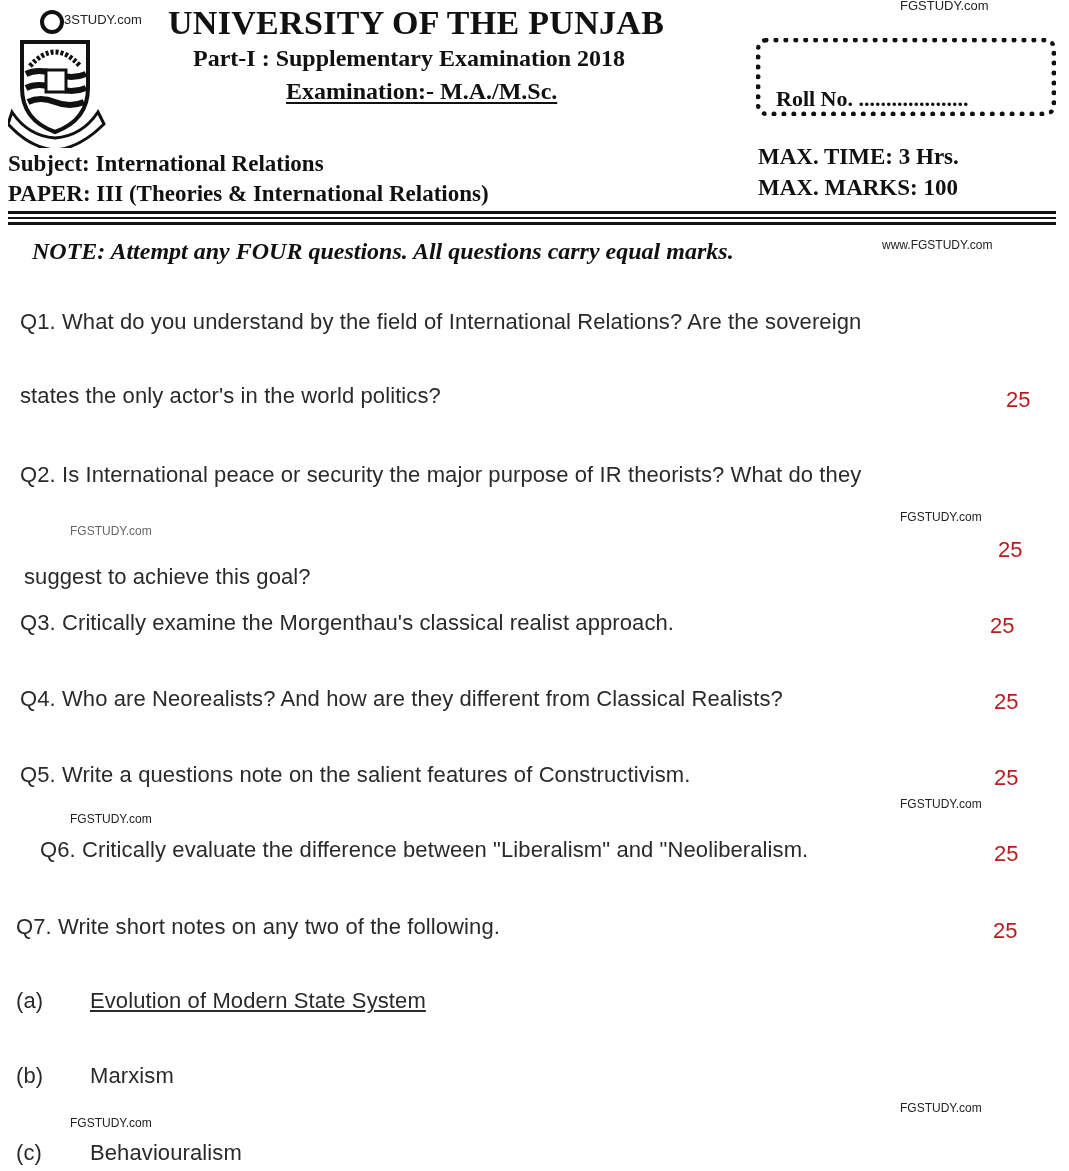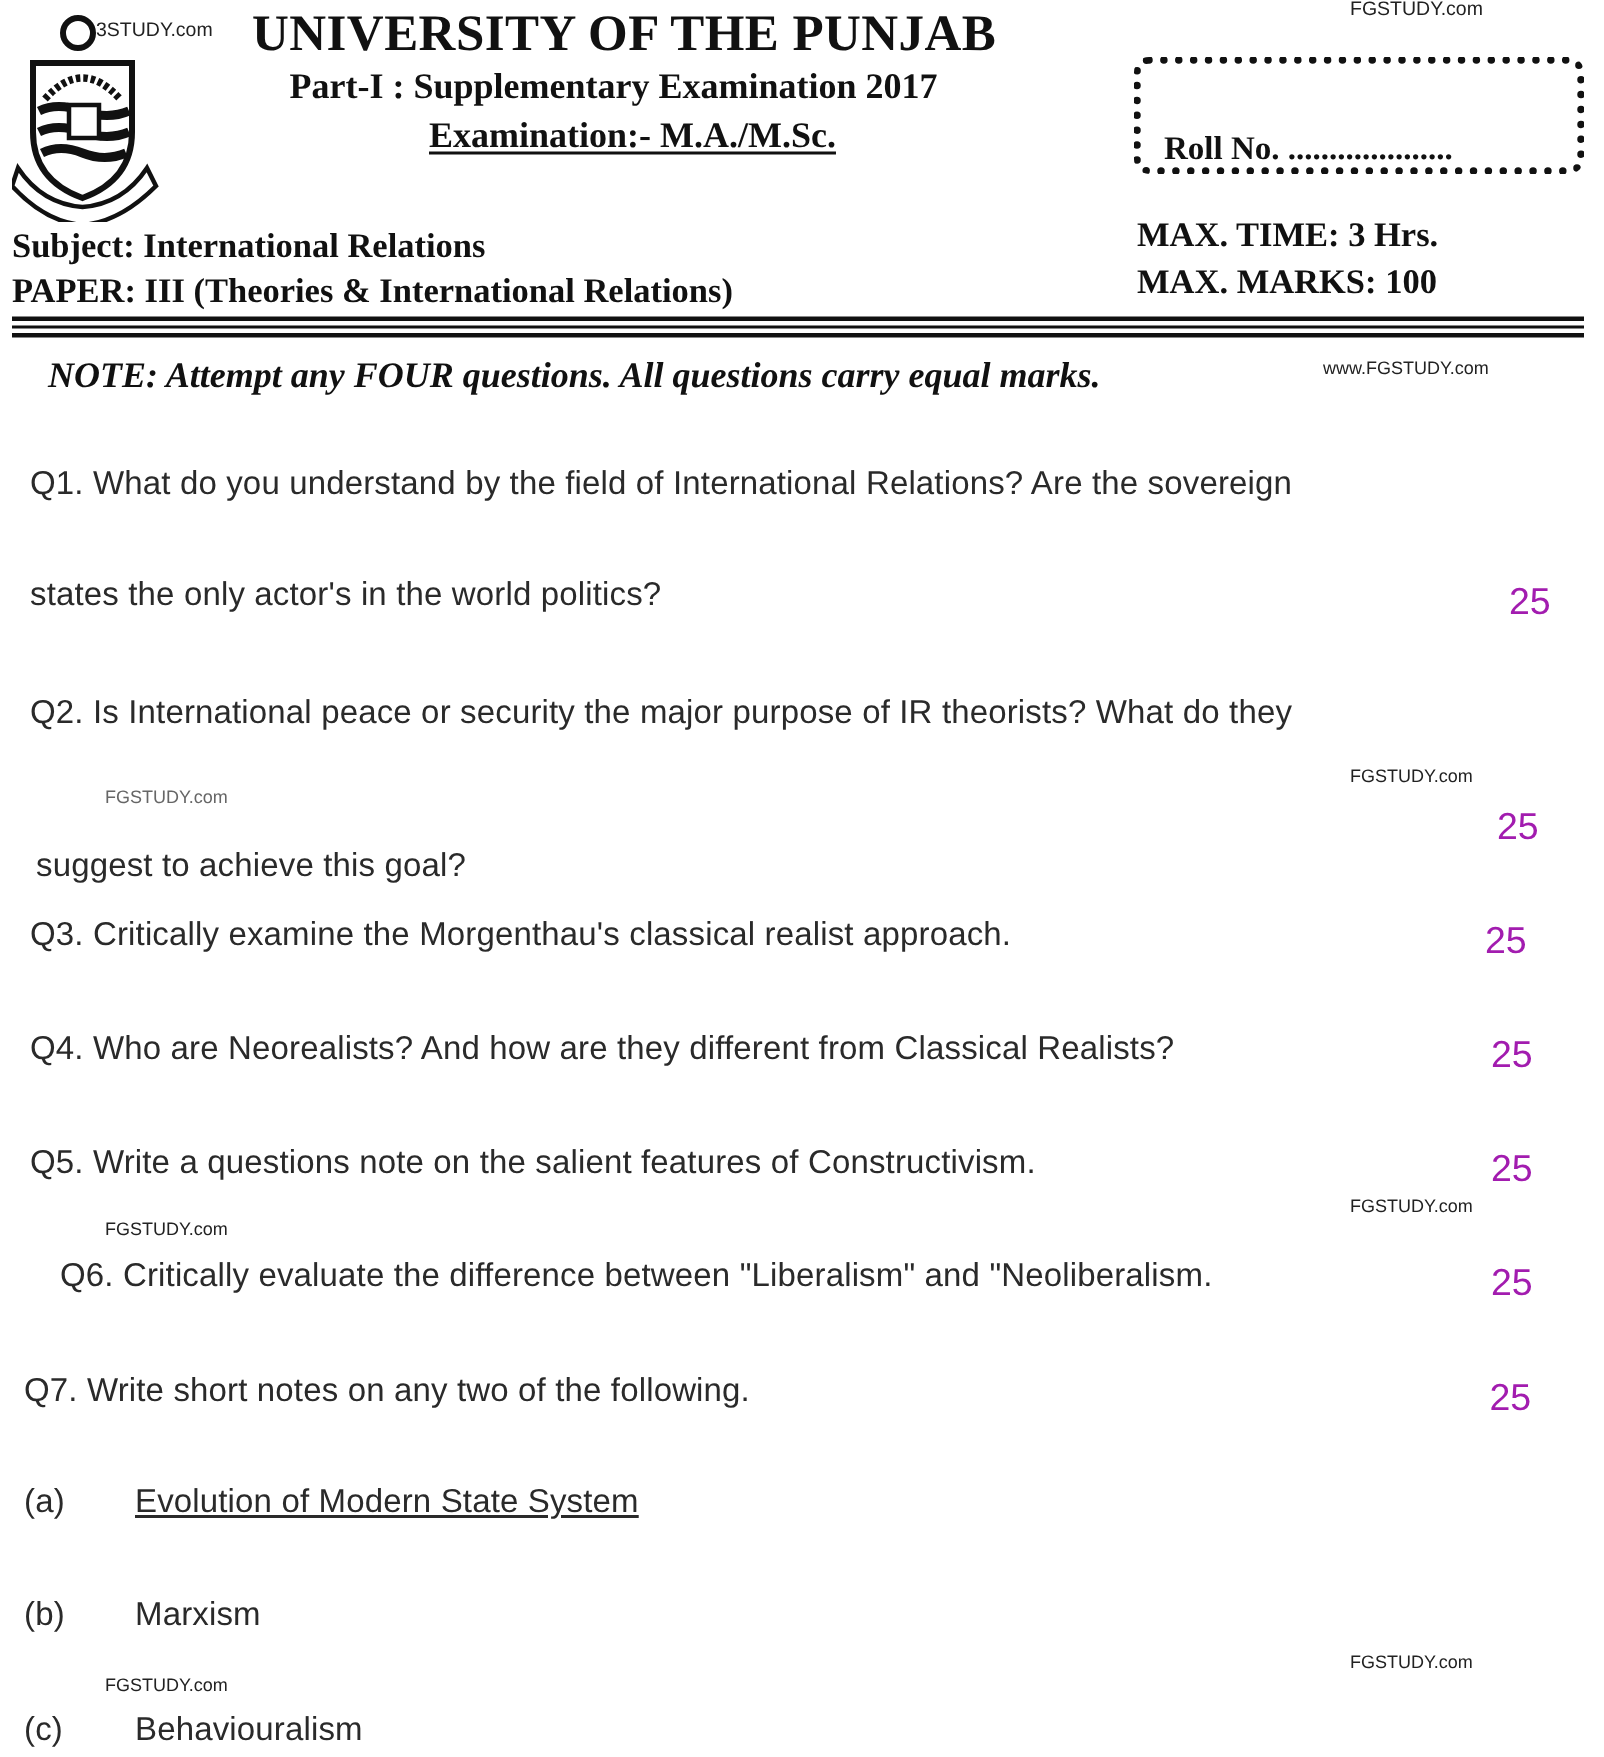--- a/index.html
+++ b/index.html
@@ -2,21 +2,21 @@
 <html><head>
 <meta charset="utf-8">
 <style>
   html, body { margin: 0; padding: 0; background: #ffffff; }
   body { width: 1069px; height: 1171px; position: relative; overflow: hidden; color: #111; }
   .abs { position: absolute; white-space: nowrap; }
   .serif-b { font-family: "Liberation Serif", "DejaVu Serif", serif; font-weight: bold; }
   .sans { font-family: "Liberation Sans", "DejaVu Sans", sans-serif; }
   .wm { font-family: "Liberation Sans", "DejaVu Sans", sans-serif; font-size: 12px; color: #222; }
   .q { font-size: 22px; color: #2a2a2a; letter-spacing: 0.1px; }
-  .marks { font-size: 25px; color: #a21caf; }
+  .marks { font-size: 22px; color: #b91c1c; }
   .logo { left: 8px; top: 8px; width: 120px; height: 140px; }
   .rollbox {
     left: 756px; top: 38px; width: 300px; height: 78px;
     border: 5px dotted #111; border-radius: 10px; box-sizing: border-box;
   }
   .rule { left: 8px; width: 1048px; background: #111; height: 3px; }
   .rule.thin { height: 2px; }
   .underline { text-decoration: underline; text-decoration-thickness: 2px; text-underline-offset: 3px; }
 </style>
 </head>
@@ -31,21 +31,21 @@
     <path d="M18 80 Q30 74 47 80 Q64 86 78 80" fill="none" stroke="#111" stroke-width="6"></path>
     <path d="M20 94 Q32 88 47 94 Q62 100 76 94" fill="none" stroke="#111" stroke-width="6"></path>
     <rect x="38" y="62" width="20" height="22" fill="#fff" stroke="#111" stroke-width="3"></rect>
     <path d="M4 104 Q20 128 47 130 Q74 128 90 104 L96 116 Q72 140 47 142 Q22 140 0 116 Z" fill="#fff" stroke="#111" stroke-width="3"></path>
   </svg>
 </div>
 
 <div class="abs wm" style="left:64px; top:12px; font-size:13px;">3STUDY.com</div>
 
 <div class="abs serif-b" style="left:168px; top:4px; font-size:34px; letter-spacing:0.3px;">UNIVERSITY OF THE PUNJAB</div>
-<div class="abs serif-b" style="left:193px; top:45px; font-size:24px;">Part-I : Supplementary Examination 2017</div>
+<div class="abs serif-b" style="left:193px; top:45px; font-size:24px;">Part-I : Supplementary Examination 2018</div>
 <div class="abs serif-b underline" style="left:286px; top:78px; font-size:24px;">Examination:- M.A./M.Sc.</div>
 
 <div class="abs wm" style="left:900px; top:-2px; font-size:13px;">FGSTUDY.com</div>
 
 <div class="abs rollbox"></div>
 <div class="abs serif-b" style="left:776px; top:86px; font-size:22px;">Roll No. ....................</div>
 
 <div class="abs serif-b" style="left:8px; top:151px; font-size:23px;">Subject: International Relations</div>
 <div class="abs serif-b" style="left:8px; top:181px; font-size:23px;">PAPER: III (Theories &amp; International Relations)</div>
 <div class="abs serif-b" style="left:758px; top:144px; font-size:23px;">MAX. TIME: 3 Hrs.</div>

